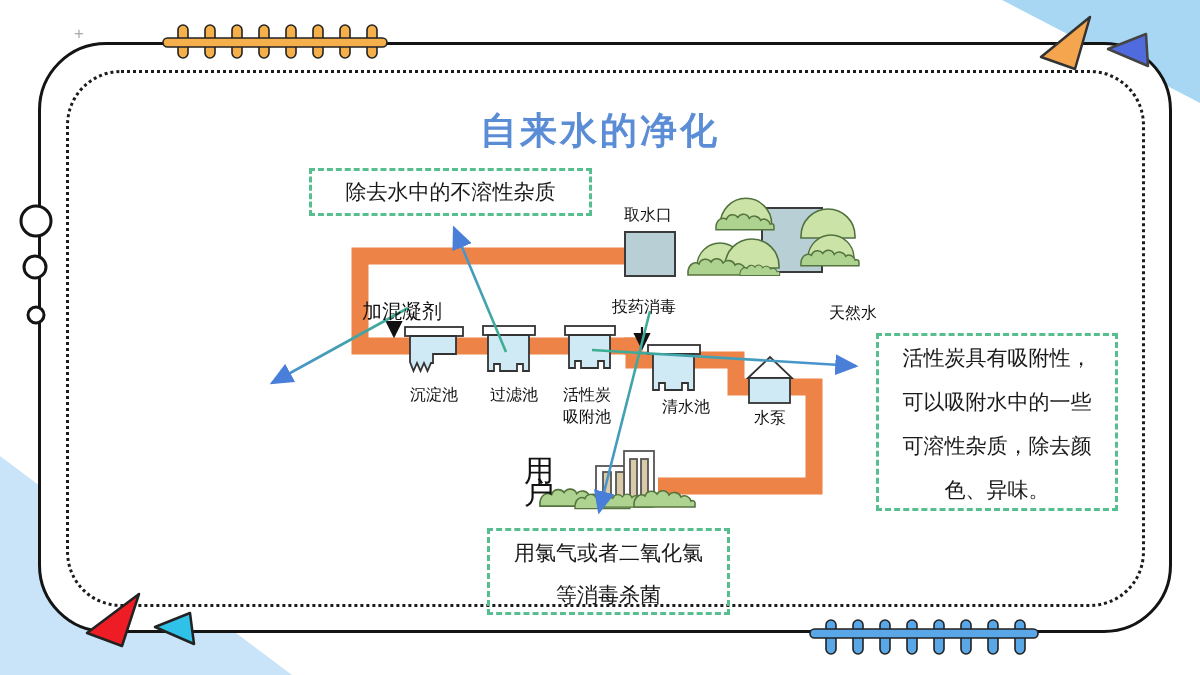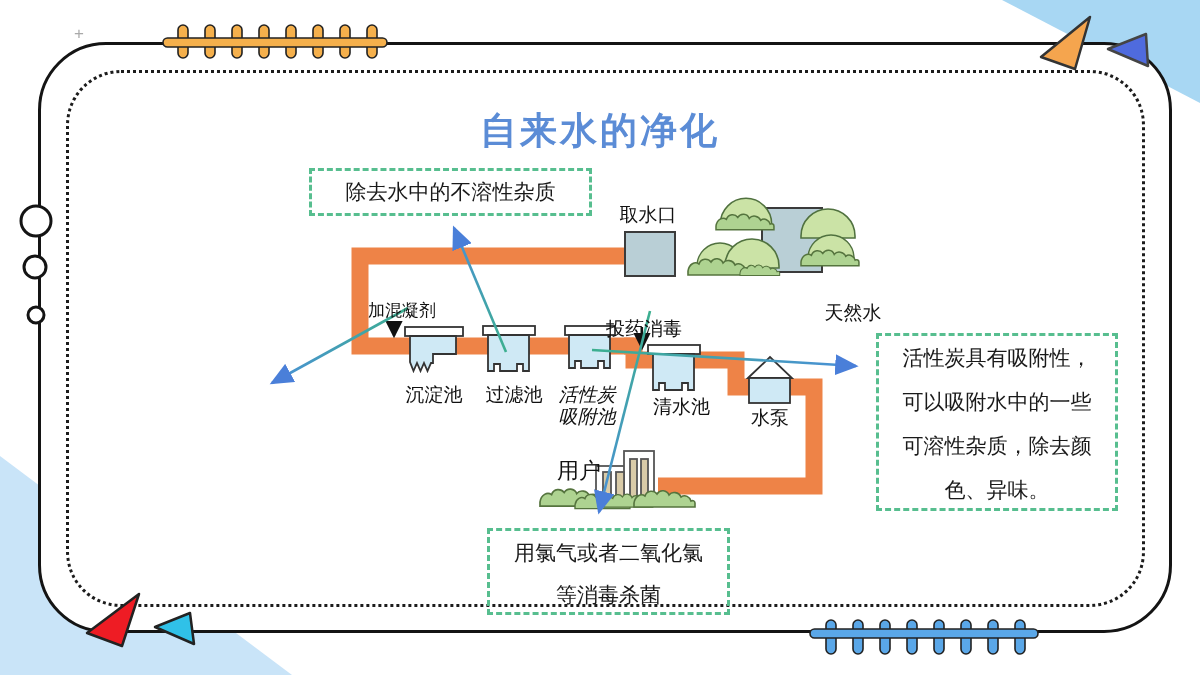--- a/index.html
+++ b/index.html
@@ -13,21 +13,21 @@
   #frame{position:absolute;left:38px;top:42px;width:1134px;height:591px;
     background:#fff;border:3px solid #141414;border-radius:68px;box-sizing:border-box;}
   #dotted{position:absolute;left:66px;top:70px;width:1079px;height:537px;
     border:3px dotted #1c1c1c;border-radius:55px;box-sizing:border-box;}
   #plus-mark{position:absolute;left:74px;top:24px;color:#a9a9a9;font-size:17px;}
   svg.layer{position:absolute;left:0;top:0;width:1200px;height:675px;}
   #title{position:absolute;left:0;top:72px;width:1200px;text-align:center;
     color:#5b8cd6;font-size:37px;font-weight:bold;letter-spacing:3px;
     font-family:"Liberation Sans",sans-serif;margin-top:34px;}
   .dlabel{position:absolute;color:#111;font-family:"Liberation Serif",serif;
-    font-size:19px;text-align:center;white-space:pre-line;line-height:22px;}
+    font-size:16px;text-align:center;white-space:pre-line;line-height:22px;}
   .note{position:absolute;border:3px dashed #57be8f;box-sizing:border-box;
     color:#1a1a1a;font-size:21px;text-align:center;white-space:pre-line;
     font-family:"Liberation Sans",sans-serif;margin-left:14px;}
   #note-insoluble{left:295px;top:168px;width:283px;height:48px;line-height:41px;}
   #note-alum{left:114px;top:387px;width:230px;height:130px;line-height:43px;padding-top:1px;}
   #note-carbon{left:862px;top:333px;width:242px;height:178px;line-height:44px;}
   #note-chlorine{left:473px;top:528px;width:243px;height:87px;line-height:42px;padding-top:1px;}
 </style>
 </head>
 <body>
@@ -176,29 +176,29 @@
     <line x1="408" y1="308" x2="272" y2="383" stroke="url(#g1)" stroke-width="2.6" marker-end="url(#ab)"></line>
     <line x1="506" y1="352" x2="454" y2="228" stroke="url(#g2)" stroke-width="2.6" marker-end="url(#ab)"></line>
     <line x1="592" y1="350" x2="856" y2="366" stroke="url(#g3)" stroke-width="2.6" marker-end="url(#ab)"></line>
     <line x1="650" y1="311" x2="599" y2="512" stroke="url(#g4)" stroke-width="2.6" marker-end="url(#ab)"></line>
   </svg>
 
   <div id="title">自来水的净化</div>
 
   <div class="dlabel" style="left:606px;top:204px;width:84px;">取水口</div>
   <div class="dlabel" style="left:820px;top:273px;width:66px;margin-top:29px;">天然水</div>
-  <div class="dlabel" style="left:358px;top:300px;width:88px;font-size:17px;">加混凝剂</div>
+  <div class="dlabel" style="left:358px;top:300px;width:88px;font-size:20px;">加混凝剂</div>
   <div class="dlabel" style="left:402px;top:384px;width:64px;">沉淀池</div>
   <div class="dlabel" style="left:482px;top:384px;width:64px;">过滤池</div>
-  <div class="dlabel" style="left:554px;top:384px;width:66px;font-style:italic;">活性炭
+  <div class="dlabel" style="left:554px;top:384px;width:66px;">活性炭
 吸附池</div>
-  <div class="dlabel" style="left:600px;top:318px;width:88px;font-size:19px;">投药消毒</div>
+  <div class="dlabel" style="left:600px;top:296px;width:88px;font-size:16px;">投药消毒</div>
   <div class="dlabel" style="left:644px;top:396px;width:66px;text-align:right;">清水池</div>
   <div class="dlabel" style="left:748px;top:407px;width:44px;font-family:Liberation Serif, serif;">水泵</div>
-  <div class="dlabel" style="left:556px;top:460px;width:46px;font-size:22px;">用户</div>
+  <div class="dlabel" style="left:516px;top:460px;width:46px;font-size:30px;">用户</div>
 
   <div class="note" id="note-insoluble">除去水中的不溶性杂质</div>
   <div class="note" id="note-carbon">活性炭具有吸附性，
 可以吸附水中的一些
 可溶性杂质，除去颜
 色、异味。</div>
   <div class="note" id="note-chlorine">用氯气或者二氧化氯
 等消毒杀菌</div>
 </div>
 

